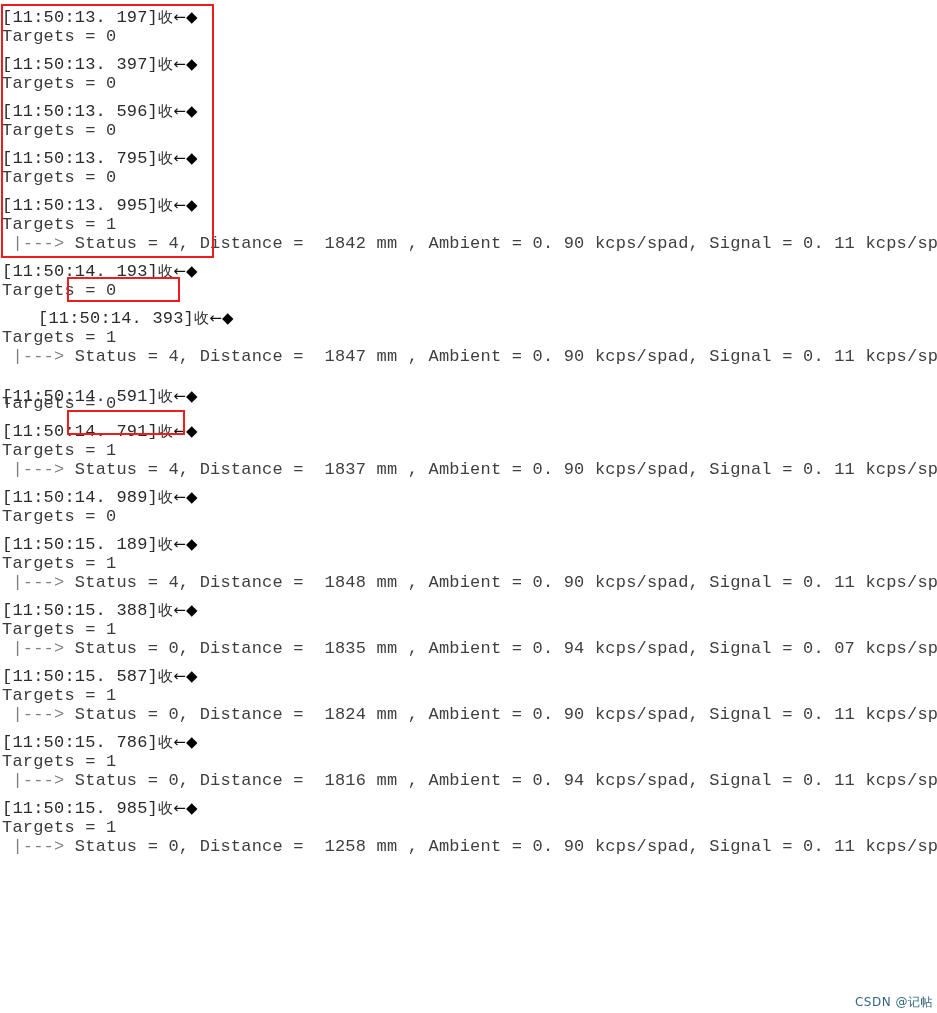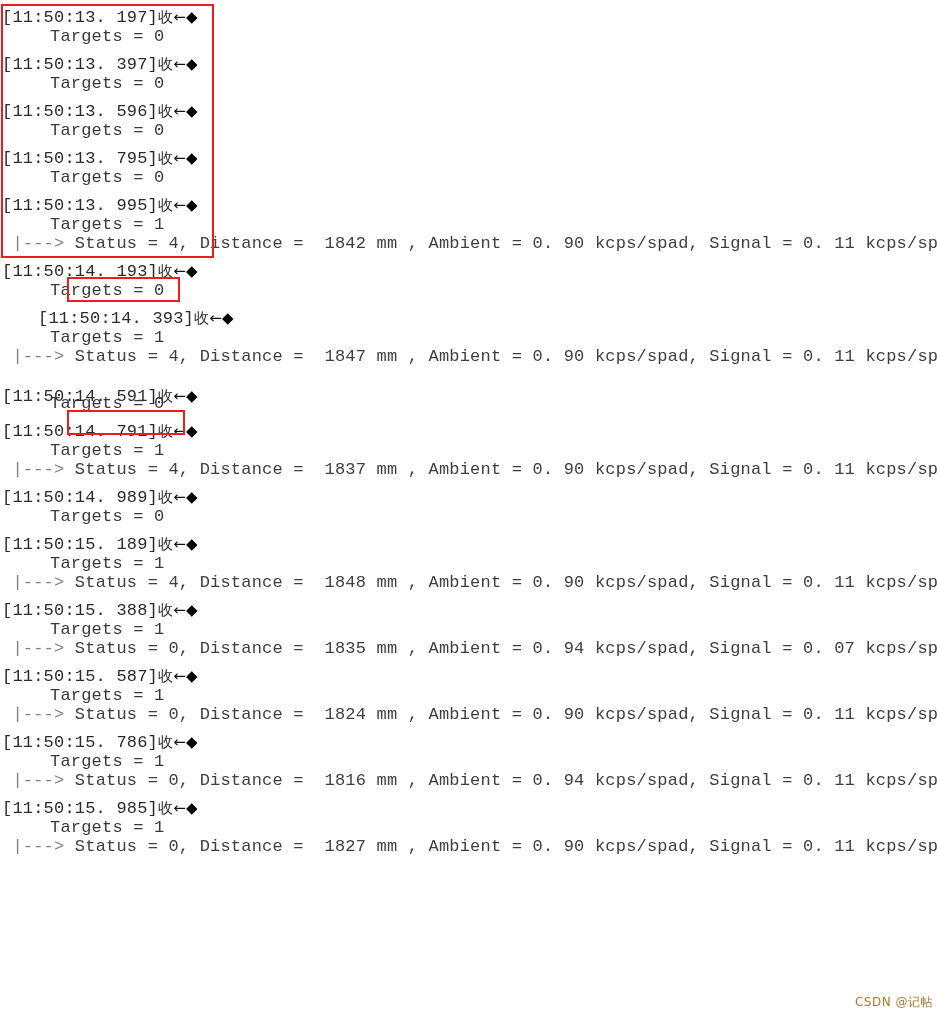--- a/index.html
+++ b/index.html
@@ -56,21 +56,20 @@
     color: #111111;
   }
   .diamond {
     font-family: "DejaVu Sans", sans-serif;
     font-size: 15px;
     color: #000000;
   }
 
   .targets {
     color: #3a3a3a;
-    padding-left: 48px;
   }
 
   
   .detail {
     color: #4a4a4a;
   }
   .tree {
     color: #808080;
   }
   .seg {
@@ -86,21 +85,21 @@
     background: transparent;
   }
 
   
   #watermark {
     position: absolute;
     right: 4px;
     bottom: 2px;
     font-family: "DejaVu Sans", sans-serif;
     font-size: 12px;
-    color: #a16207;
+    color: #0c4a6e;
     letter-spacing: 0.5px;
     opacity: 0.85;
     user-select: none;
   }
 </style>
 </head>
 <body>
 
 <div id="log-root">
     <div class="line rx" style="top: 8px; left: 2px;"><span class="ts">[11:50:13. 197]</span><span class="cjk">收</span><span class="arrow">←</span><span class="diamond">◆</span></div>
@@ -133,19 +132,19 @@
     <div class="line targets" style="top: 620px; left: 2px;">Targets = 1</div>
     <div class="line detail" style="top: 639px; left: 2px;"><span class="tree"> |---&gt;</span> <span class="seg">Status = 0,</span> <span class="seg">Distance =  1835 mm ,</span> <span class="seg">Ambient = 0. 94 kcps/spad,</span> <span class="seg">Signal = 0. 07 kcps/spad</span></div>
     <div class="line rx" style="top: 667px; left: 2px;"><span class="ts">[11:50:15. 587]</span><span class="cjk">收</span><span class="arrow">←</span><span class="diamond">◆</span></div>
     <div class="line targets" style="top: 686px; left: 2px;">Targets = 1</div>
     <div class="line detail" style="top: 705px; left: 2px;"><span class="tree"> |---&gt;</span> <span class="seg">Status = 0,</span> <span class="seg">Distance =  1824 mm ,</span> <span class="seg">Ambient = 0. 90 kcps/spad,</span> <span class="seg">Signal = 0. 11 kcps/spad</span></div>
     <div class="line rx" style="top: 733px; left: 2px;"><span class="ts">[11:50:15. 786]</span><span class="cjk">收</span><span class="arrow">←</span><span class="diamond">◆</span></div>
     <div class="line targets" style="top: 752px; left: 2px;">Targets = 1</div>
     <div class="line detail" style="top: 771px; left: 2px;"><span class="tree"> |---&gt;</span> <span class="seg">Status = 0,</span> <span class="seg">Distance =  1816 mm ,</span> <span class="seg">Ambient = 0. 94 kcps/spad,</span> <span class="seg">Signal = 0. 11 kcps/spad</span></div>
     <div class="line rx" style="top: 799px; left: 2px;"><span class="ts">[11:50:15. 985]</span><span class="cjk">收</span><span class="arrow">←</span><span class="diamond">◆</span></div>
     <div class="line targets" style="top: 818px; left: 2px;">Targets = 1</div>
-    <div class="line detail" style="top: 837px; left: 2px;"><span class="tree"> |---&gt;</span> <span class="seg">Status = 0,</span> <span class="seg">Distance =  1827 mm ,</span> <span class="seg">Ambient = 0. 90 kcps/spad,</span> <span class="seg">Signal = 0. 11 kcps/spad</span></div>
+    <div class="line detail" style="top: 837px; left: 2px;"><span class="tree"> |---&gt;</span> <span class="seg">Status = 0,</span> <span class="seg">Distance =  1258 mm ,</span> <span class="seg">Ambient = 0. 90 kcps/spad,</span> <span class="seg">Signal = 0. 11 kcps/spad</span></div>
     <div class="redbox" style="left: 1px; top: 4px; width: 213px; height: 254px; border-color: rgb(238, 28, 28);"></div>
     <div class="redbox" style="left: 67px; top: 277px; width: 113px; height: 25px; border-color: rgb(238, 28, 28);"></div>
     <div class="redbox" style="left: 67px; top: 410px; width: 118px; height: 25px; border-color: rgb(238, 28, 28);"></div>
   </div>
 
 <div id="watermark">CSDN @记帖</div>
 
 </body></html>

